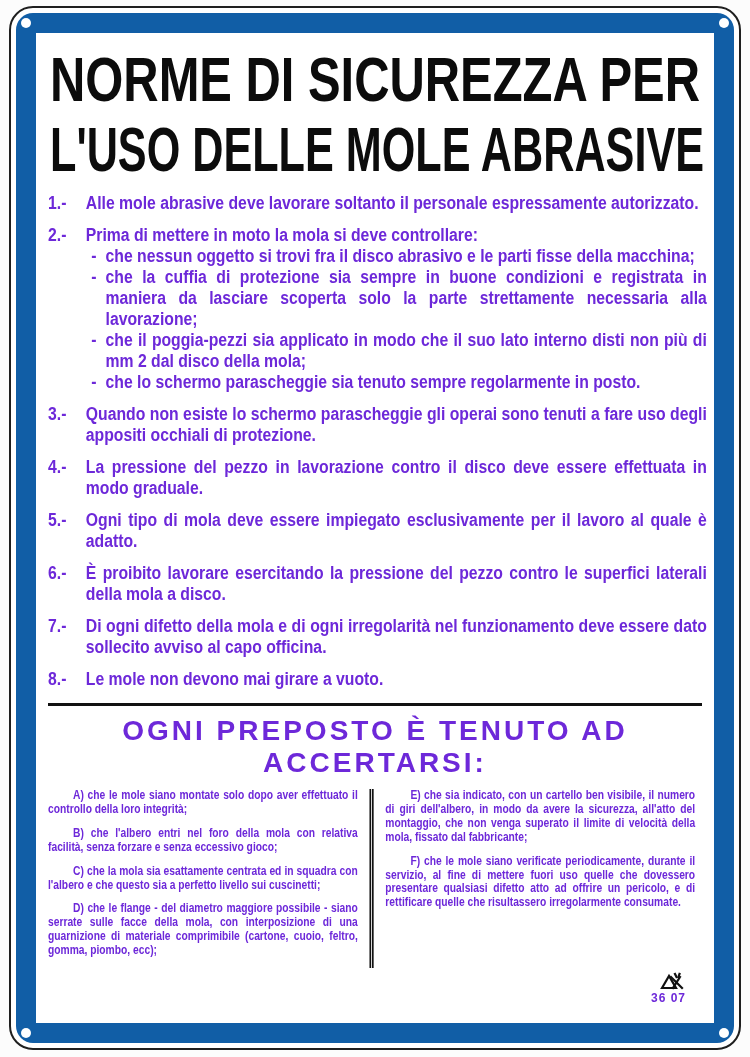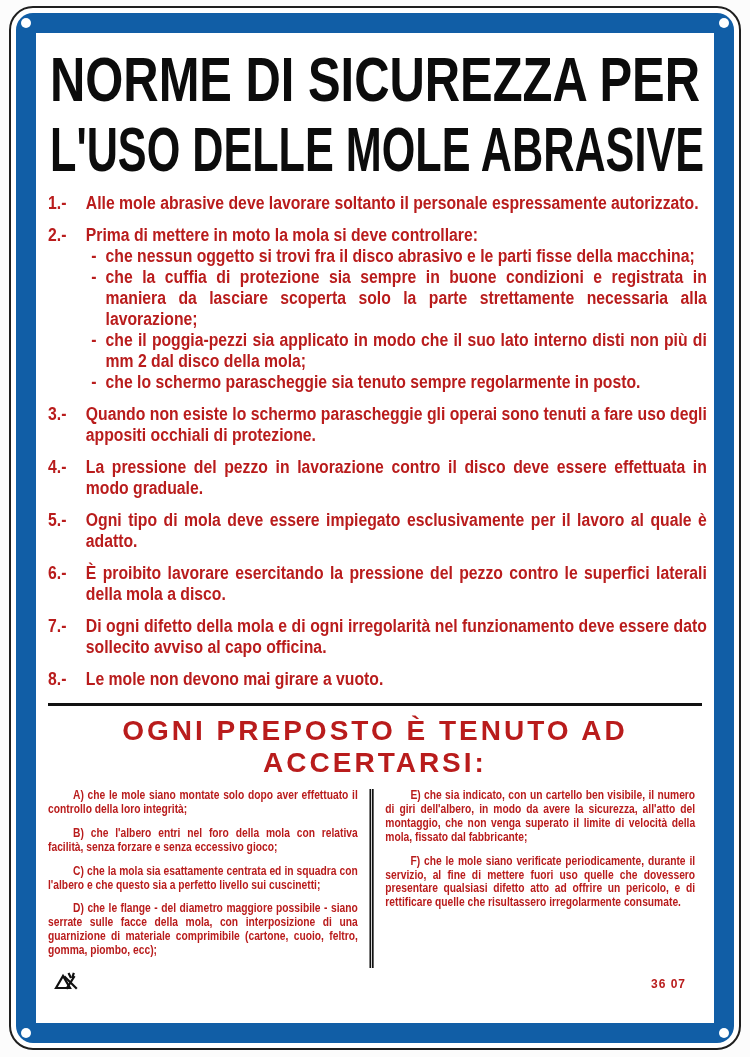--- a/index.html
+++ b/index.html
@@ -8,21 +8,21 @@
 
   .sign-outline { position:absolute; left:9px; top:6px; right:9px; bottom:7px;
                   border:2px solid #1f1f1f; border-radius:24px; background:#ffffff; }
   .sign-frame   { position:absolute; inset:5px; border:20px solid #115ea6; border-radius:17px; }
   .corner-hole  { position:absolute; width:10px; height:10px; background:#ffffff; border-radius:50%; }
   .hole-tl { top:-15px; left:-15px; }
   .hole-tr { top:-15px; right:-15px; }
   .hole-bl { bottom:-15px; left:-15px; }
   .hole-br { bottom:-15px; right:-15px; }
 
-  .content { position:absolute; inset:0; padding:6px 12px 0 12px; color:#b91c1c; overflow:hidden; }
+  .content { position:absolute; inset:0; padding:6px 12px 0 12px; color:#6d28d9; overflow:hidden; }
 
   .title-svg { display:block; margin-top:2px; }
   .title-svg text { font-family:"Liberation Sans", sans-serif; font-weight:bold; fill:#0c0c0c; }
 
   .rules { width:732px; transform:scaleX(0.9); transform-origin:left top;
            margin-top:14px; font-size:17.5px; font-weight:700; line-height:21px; }
   .rule { display:flex; margin-bottom:11px; }
   .rule-num { width:42px; flex:0 0 42px; }
   .rule-text { flex:1; text-align:justify; }
   .subs { margin-left:6px; margin-top:0; }
@@ -36,21 +36,21 @@
                      letter-spacing:3px; margin:2px 0 10px 0; }
 
   .columns-wrap { width:790px; transform:scaleX(0.835); transform-origin:left top; display:flex; }
   .col { width:385px; font-size:12.3px; font-weight:700; line-height:13.9px; }
   .col-left  { padding-right:14px; }
   .col-right { padding-left:14px; }
   .col p { text-align:justify; text-indent:30px; margin-bottom:10px; }
   .col-divider { width:0; border-left:5px double #111; align-self:stretch; }
 
   .footer-row { display:flex; justify-content:space-between; align-items:flex-end;
-                padding:2px 16px 0 6px; margin-top:2px; }
+                padding:2px 16px 0 6px; margin-top:2px;flex-direction:column; }
   .logo-svg { display:block; }
   .catalog-code { font-size:12px; font-weight:700; letter-spacing:1px; }
 </style>
 </head>
 <body>
 
 <div class="page">
   <div class="sign-outline">
     <div class="sign-frame">
       <div class="corner-hole hole-tl"></div>

